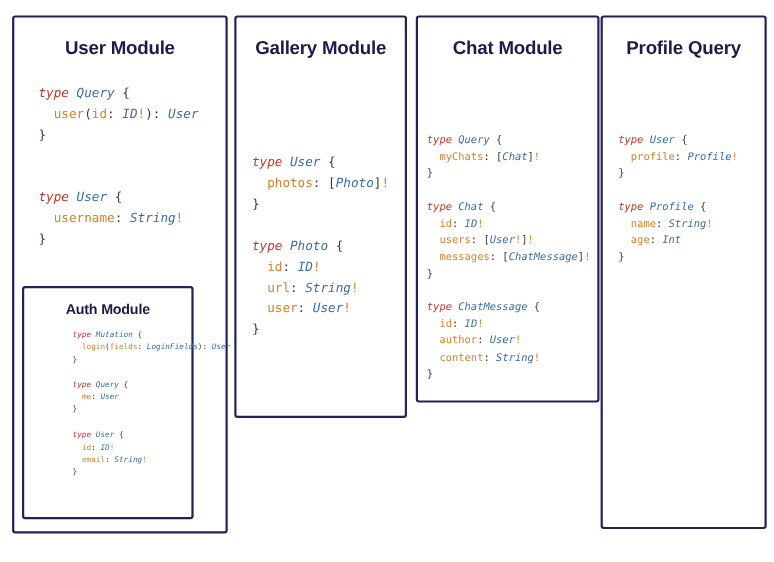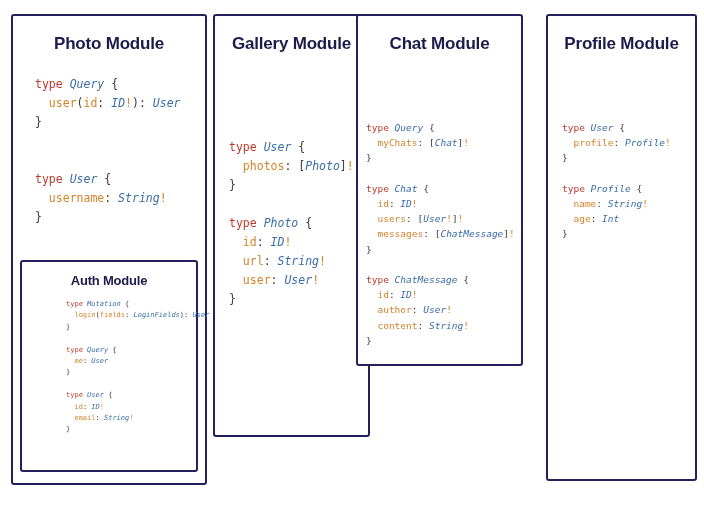--- a/index.html
+++ b/index.html
@@ -23,31 +23,31 @@
 
   
   .panel {
     position: absolute;
     box-sizing: border-box;
     background: #ffffff;
     border: 2px solid #22215b;
     border-radius: 3px;
   }
   .panel-user    { left: 11px;  top: 14px; width: 196px; height: 471px; }
-  .panel-gallery { left: 213px; top: 14px; width: 157px; height: 423px; }
-  .panel-chat    { left: 356px; top: 14px; width: 167px; height: 352px; }
+  .panel-gallery { left: 213px; top: 14px; width: 157px; height: 366px; }
+  .panel-chat    { left: 378px; top: 14px; width: 167px; height: 352px; }
   .panel-profile { left: 546px; top: 14px; width: 151px; height: 467px; }
 
   
   .panel-auth {
     position: absolute;
     box-sizing: border-box;
     left: 7px;
     top: 244px;
-    width: 178px;
+    width: 156px;
     height: 212px;
     background: #ffffff;
     border: 2px solid #22215b;
     border-radius: 3px;
   }
 
   .panel-title {
     margin: 0;
     text-align: center;
     color: #1c1b4b;
@@ -65,49 +65,49 @@
   }
   .code-user    { font-size: 11.5px; line-height: 19px; padding: 21px 0 0 22px; }
   .code-gallery { font-size: 11.5px; line-height: 19px; padding: 84px 0 0 14px; }
   .code-chat    { font-size: 9.5px;  line-height: 15.2px; padding: 66px 0 0 8px; }
   .code-profile { font-size: 9.5px;  line-height: 15.2px; padding: 66px 0 0 14px; }
   .code-auth    { font-size: 7px;    line-height: 11.4px; padding: 11px 0 0 8px; margin-left: 36px; }
 
   .blank { display: block; }
 
   
-  .k-kw    { color: #c0392b; }  
+  .k-kw    { color: #c0392b; font-style: italic; }  
   .k-type  { color: #3a6ea8; font-style: italic; }  
   .k-field { color: #d4832b; }  
   .k-punct { color: #3b3b3b; }  
   .k-bang  { color: #d4832b; }  
 </style>
 </head>
 <body>
 
 <div class="board">
 
   <section class="panel panel-user">
-    <h2 class="panel-title title-lg">Photo Module</h2>
+    <h2 class="panel-title title-lg">User Module</h2>
     <div class="code code-user"><span class="blank"><span class="k-kw">type </span><span class="k-type">Query</span><span class="k-punct"> {</span></span><span class="blank"><span class="k-punct">  </span><span class="k-field">user</span><span class="k-punct">(</span><span class="k-field">id</span><span class="k-punct">: </span><span class="k-type">ID</span><span class="k-bang">!</span><span class="k-punct">): </span><span class="k-type">User</span></span><span class="blank"><span class="k-punct">}</span></span><span class="blank">&nbsp;</span><span class="blank">&nbsp;</span><span class="blank"><span class="k-kw">type </span><span class="k-type">User</span><span class="k-punct"> {</span></span><span class="blank"><span class="k-punct">  </span><span class="k-field">username</span><span class="k-punct">: </span><span class="k-type">String</span><span class="k-bang">!</span></span><span class="blank"><span class="k-punct">}</span></span></div>
 
     <section class="panel-auth">
       <h3 class="panel-title title-sm">Auth Module</h3>
       <div class="code code-auth"><span class="blank"><span class="k-kw">type </span><span class="k-type">Mutation</span><span class="k-punct"> {</span></span><span class="blank"><span class="k-punct">  </span><span class="k-field">login</span><span class="k-punct">(</span><span class="k-field">fields</span><span class="k-punct">: </span><span class="k-type">LoginFields</span><span class="k-punct">): </span><span class="k-type">User</span></span><span class="blank"><span class="k-punct">}</span></span><span class="blank">&nbsp;</span><span class="blank"><span class="k-kw">type </span><span class="k-type">Query</span><span class="k-punct"> {</span></span><span class="blank"><span class="k-punct">  </span><span class="k-field">me</span><span class="k-punct">: </span><span class="k-type">User</span></span><span class="blank"><span class="k-punct">}</span></span><span class="blank">&nbsp;</span><span class="blank"><span class="k-kw">type </span><span class="k-type">User</span><span class="k-punct"> {</span></span><span class="blank"><span class="k-punct">  </span><span class="k-field">id</span><span class="k-punct">: </span><span class="k-type">ID</span><span class="k-bang">!</span></span><span class="blank"><span class="k-punct">  </span><span class="k-field">email</span><span class="k-punct">: </span><span class="k-type">String</span><span class="k-bang">!</span></span><span class="blank"><span class="k-punct">}</span></span></div>
     </section>
   </section>
 
   <section class="panel panel-gallery">
     <h2 class="panel-title title-lg">Gallery Module</h2>
     <div class="code code-gallery"><span class="blank"><span class="k-kw">type </span><span class="k-type">User</span><span class="k-punct"> {</span></span><span class="blank"><span class="k-punct">  </span><span class="k-field">photos</span><span class="k-punct">: </span><span class="k-punct">[</span><span class="k-type">Photo</span><span class="k-punct">]</span><span class="k-bang">!</span></span><span class="blank"><span class="k-punct">}</span></span><span class="blank">&nbsp;</span><span class="blank"><span class="k-kw">type </span><span class="k-type">Photo</span><span class="k-punct"> {</span></span><span class="blank"><span class="k-punct">  </span><span class="k-field">id</span><span class="k-punct">: </span><span class="k-type">ID</span><span class="k-bang">!</span></span><span class="blank"><span class="k-punct">  </span><span class="k-field">url</span><span class="k-punct">: </span><span class="k-type">String</span><span class="k-bang">!</span></span><span class="blank"><span class="k-punct">  </span><span class="k-field">user</span><span class="k-punct">: </span><span class="k-type">User</span><span class="k-bang">!</span></span><span class="blank"><span class="k-punct">}</span></span></div>
   </section>
 
   <section class="panel panel-chat">
     <h2 class="panel-title title-lg">Chat Module</h2>
     <div class="code code-chat"><span class="blank"><span class="k-kw">type </span><span class="k-type">Query</span><span class="k-punct"> {</span></span><span class="blank"><span class="k-punct">  </span><span class="k-field">myChats</span><span class="k-punct">: </span><span class="k-punct">[</span><span class="k-type">Chat</span><span class="k-punct">]</span><span class="k-bang">!</span></span><span class="blank"><span class="k-punct">}</span></span><span class="blank">&nbsp;</span><span class="blank"><span class="k-kw">type </span><span class="k-type">Chat</span><span class="k-punct"> {</span></span><span class="blank"><span class="k-punct">  </span><span class="k-field">id</span><span class="k-punct">: </span><span class="k-type">ID</span><span class="k-bang">!</span></span><span class="blank"><span class="k-punct">  </span><span class="k-field">users</span><span class="k-punct">: </span><span class="k-punct">[</span><span class="k-type">User</span><span class="k-bang">!</span><span class="k-punct">]</span><span class="k-bang">!</span></span><span class="blank"><span class="k-punct">  </span><span class="k-field">messages</span><span class="k-punct">: </span><span class="k-punct">[</span><span class="k-type">ChatMessage</span><span class="k-punct">]</span><span class="k-bang">!</span></span><span class="blank"><span class="k-punct">}</span></span><span class="blank">&nbsp;</span><span class="blank"><span class="k-kw">type </span><span class="k-type">ChatMessage</span><span class="k-punct"> {</span></span><span class="blank"><span class="k-punct">  </span><span class="k-field">id</span><span class="k-punct">: </span><span class="k-type">ID</span><span class="k-bang">!</span></span><span class="blank"><span class="k-punct">  </span><span class="k-field">author</span><span class="k-punct">: </span><span class="k-type">User</span><span class="k-bang">!</span></span><span class="blank"><span class="k-punct">  </span><span class="k-field">content</span><span class="k-punct">: </span><span class="k-type">String</span><span class="k-bang">!</span></span><span class="blank"><span class="k-punct">}</span></span></div>
   </section>
 
   <section class="panel panel-profile">
-    <h2 class="panel-title title-lg">Profile Module</h2>
+    <h2 class="panel-title title-lg">Profile Query</h2>
     <div class="code code-profile"><span class="blank"><span class="k-kw">type </span><span class="k-type">User</span><span class="k-punct"> {</span></span><span class="blank"><span class="k-punct">  </span><span class="k-field">profile</span><span class="k-punct">: </span><span class="k-type">Profile</span><span class="k-bang">!</span></span><span class="blank"><span class="k-punct">}</span></span><span class="blank">&nbsp;</span><span class="blank"><span class="k-kw">type </span><span class="k-type">Profile</span><span class="k-punct"> {</span></span><span class="blank"><span class="k-punct">  </span><span class="k-field">name</span><span class="k-punct">: </span><span class="k-type">String</span><span class="k-bang">!</span></span><span class="blank"><span class="k-punct">  </span><span class="k-field">age</span><span class="k-punct">: </span><span class="k-type">Int</span></span><span class="blank"><span class="k-punct">}</span></span></div>
   </section>
 
 </div>
 
 </body></html>

